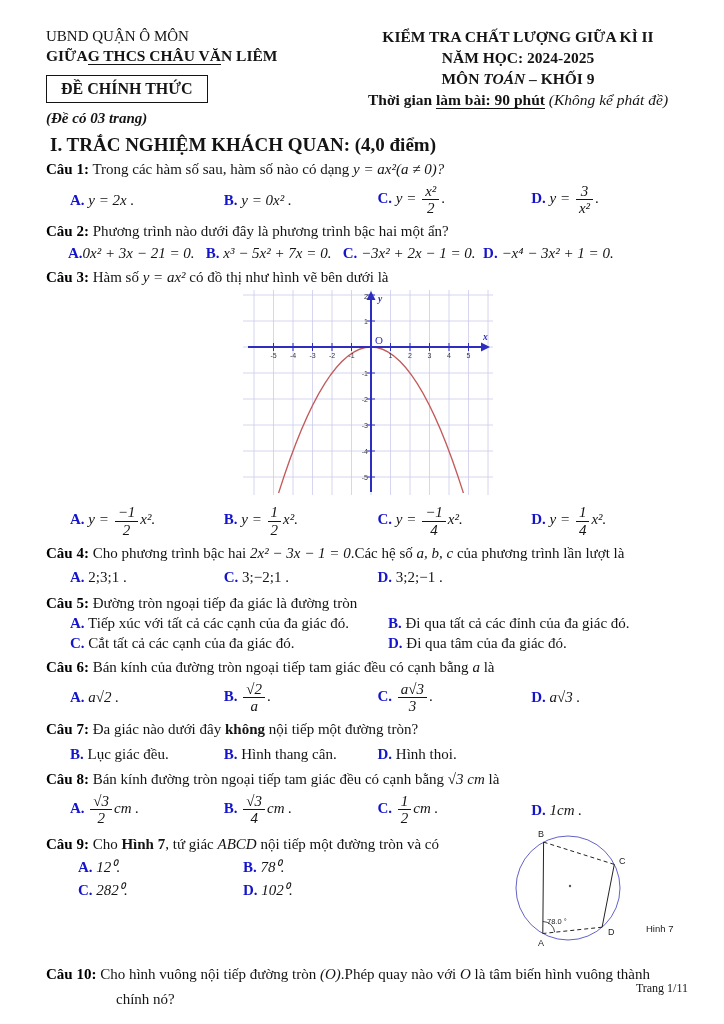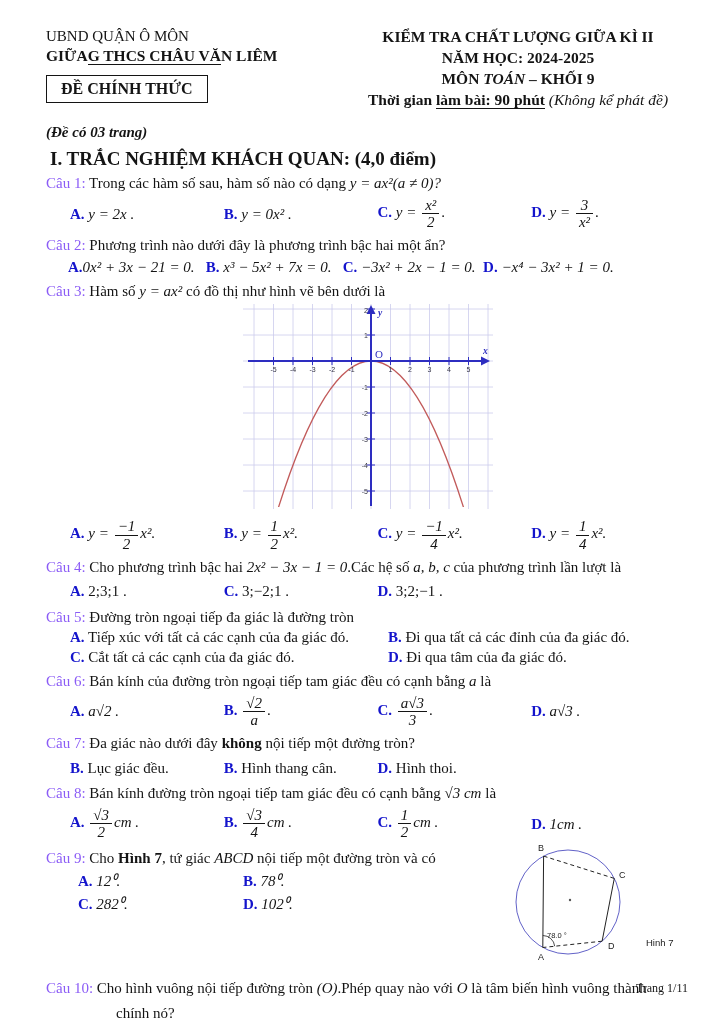--- a/index.html
+++ b/index.html
@@ -10,29 +10,29 @@
     font-family:"Liberation Serif", serif; font-size:15px; line-height:20px;
     padding:26px 34px 0 46px;
   }
   
   .hdr { display:flex; }
   .hdr-left { width:300px; text-align:left; }
   .hdr-left .l1 { font-size:15px; }
   .hdr-left .l2 { font-weight:bold; font-size:15.5px; }
   .u { border-bottom:1.3px solid #141414; }
   .debox { display:inline-block; border:1.6px solid #141414; padding:3px 14px; font-weight:bold; font-size:16px; margin-top:9px; }
-  .denote { font-weight:bold; font-style:italic; margin-top:19px; }
+  .denote { font-weight:bold; font-style:italic; margin-top:5px; }
   .hdr-right { flex:1; text-align:center; font-weight:bold; font-size:15.5px; }
   .hdr-right div { line-height:21px; }
   .it { font-style:italic; }
   .nb { font-weight:normal; font-style:italic; }
   
   .sect { font-weight:bold; font-size:19px; margin:7px 0 1px 4px; }
   .q { margin-top:4px; }
-  .qlabel { color:#8b5cf6; font-weight:normal; }
+  .qlabel { color:#000000; font-weight:bold; }
   .letter { color:#1414cc; font-weight:bold; }
   .b { font-weight:bold; }
   .math { font-style:italic; }
   .frac { display:inline-block; vertical-align:middle; text-align:center; line-height:1.08; margin:1px 2px; }
   .frac .fn { display:block; border-bottom:1.2px solid #141414; padding:0 3px; }
   .frac .fd { display:block; padding:0 3px; }
   .opts4 { display:flex; align-items:center; margin:3px 0 1px 24px; min-height:23px; }
   .opts4 .opt { width:24.8%; }
   .optinline { margin:2px 0 1px 22px; white-space:nowrap; }
   .opts2 { display:flex; flex-wrap:wrap; margin-left:24px; }

